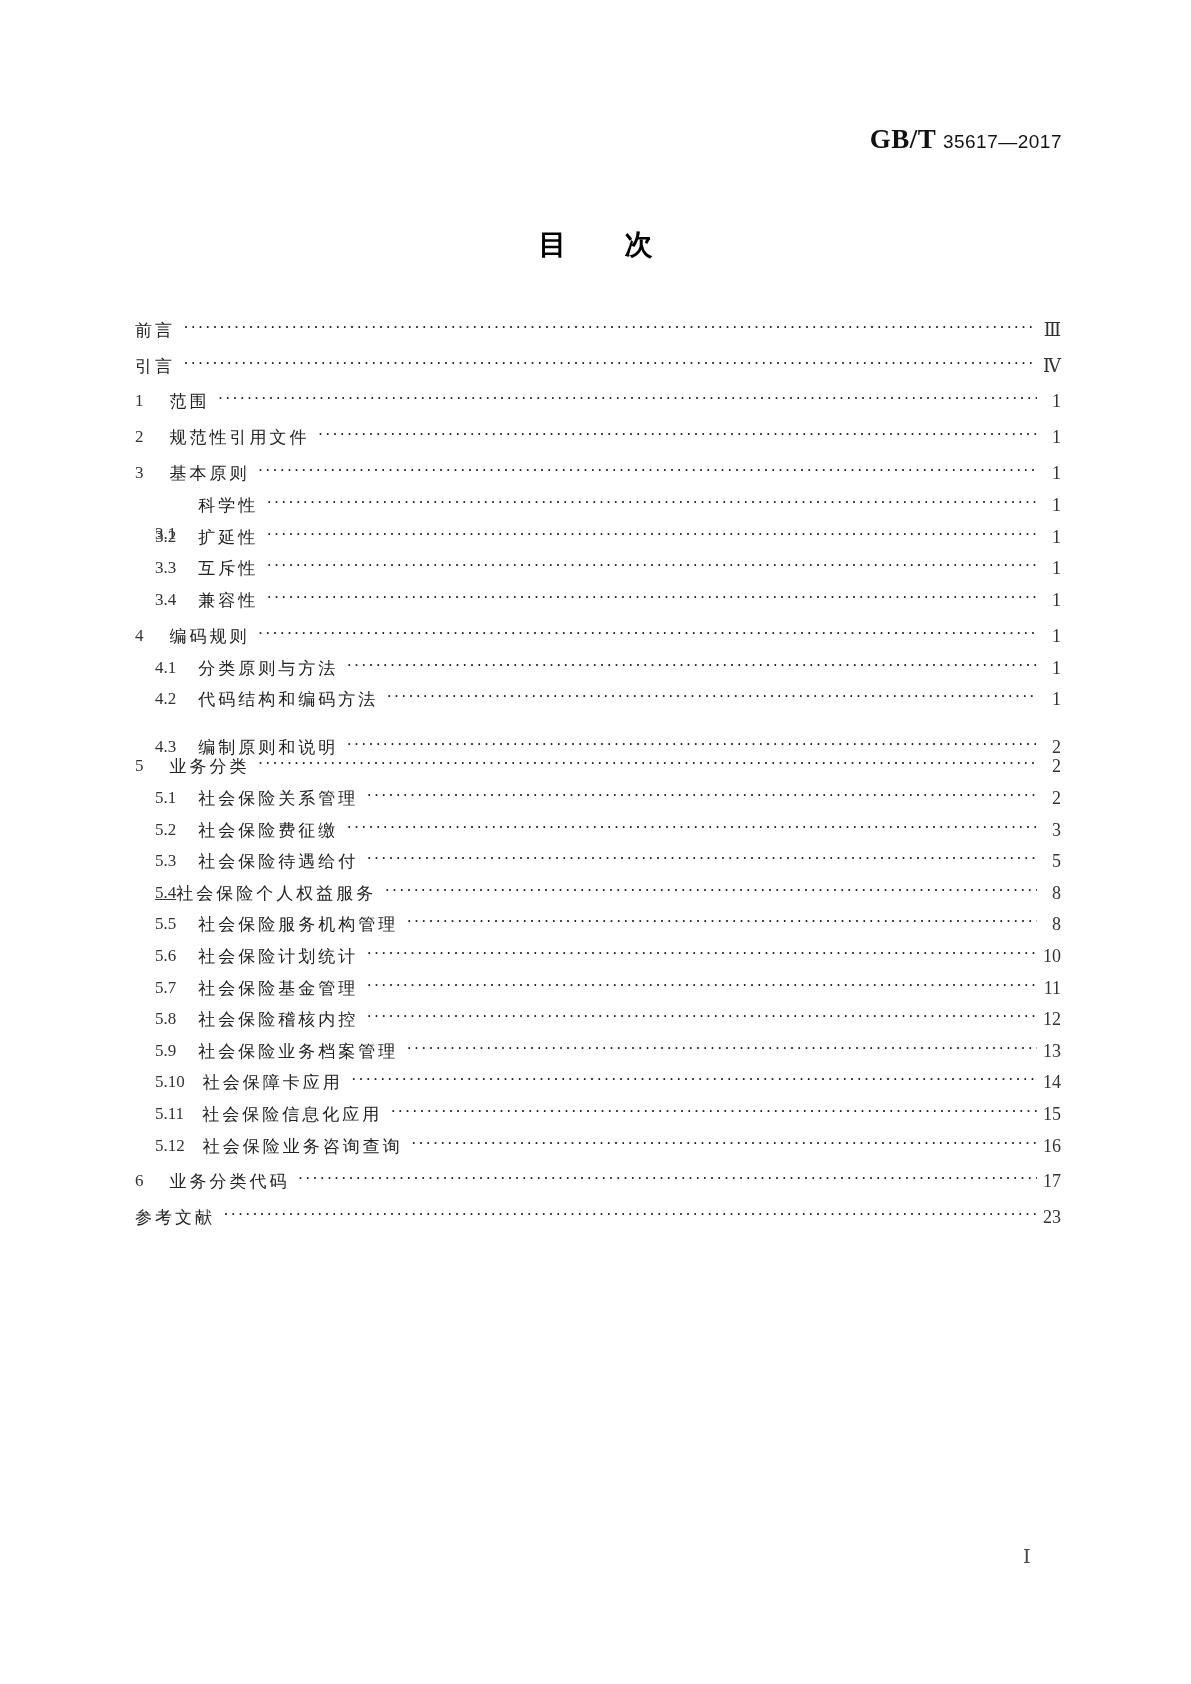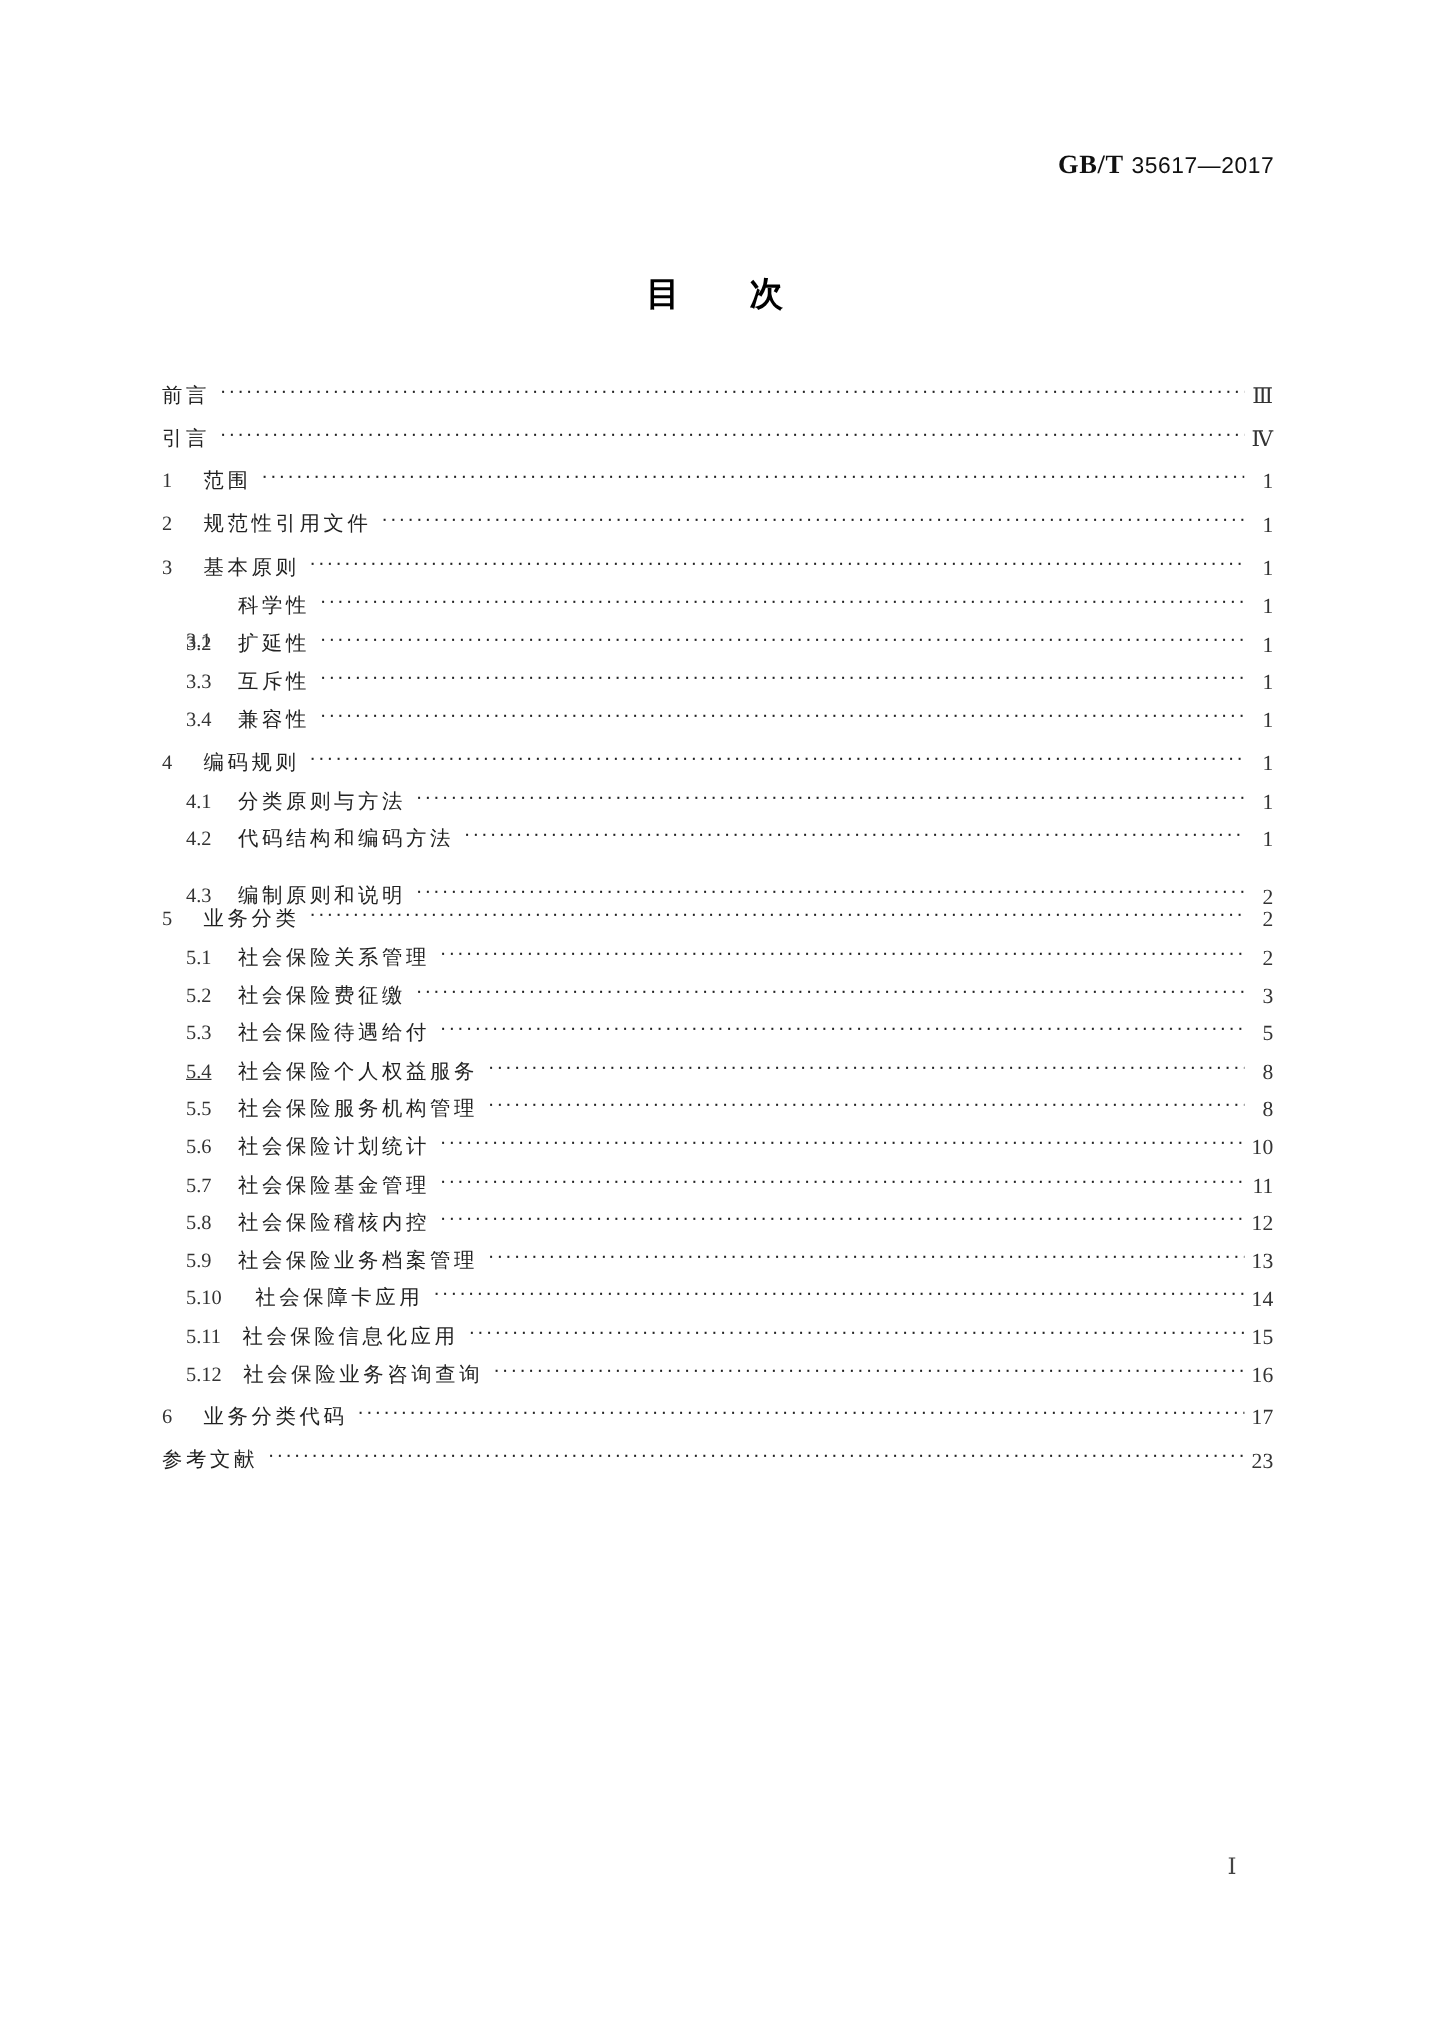--- a/index.html
+++ b/index.html
@@ -19,21 +19,21 @@
       position: absolute;
       top: 124px;
       right: 129px;
       font-size: 19px;
       letter-spacing: 0.5px;
       color: #111;
     }
     .std-code .gbt {
       font-family: "Liberation Serif", "DejaVu Serif", serif;
       font-weight: bold;
-      font-size: 22px;
+      font-size: 27px;
     }
     .std-code .num {
       font-family: "Liberation Sans", "DejaVu Sans", sans-serif;
       font-size: 19px;
     }
     .page-title {
       position: absolute;
       top: 226px;
       left: 0;
       width: 100%;
@@ -218,21 +218,21 @@
       <span class="toc-leader"></span>
       <span class="toc-page">3</span>
     </div>
     <div class="toc-row level2" style="top: 848px;">
       <span class="toc-num" style="margin-right: 22px;">5.3</span>
       <span class="toc-label">社会保险待遇给付</span>
       <span class="toc-leader"></span>
       <span class="toc-page">5</span>
     </div>
     <div class="toc-row level2" style="top: 880px;">
-      <span class="toc-num" style="margin-right: 22px; text-decoration: underline;">5.4</span>
+      <span class="toc-num" style=" text-decoration: underline;">5.4</span>
       <span class="toc-label">社会保险个人权益服务</span>
       <span class="toc-leader"></span>
       <span class="toc-page">8</span>
     </div>
     <div class="toc-row level2" style="top: 911px;">
       <span class="toc-num" style="margin-right: 22px;">5.5</span>
       <span class="toc-label">社会保险服务机构管理</span>
       <span class="toc-leader"></span>
       <span class="toc-page">8</span>
     </div>
@@ -254,21 +254,21 @@
       <span class="toc-leader"></span>
       <span class="toc-page">12</span>
     </div>
     <div class="toc-row level2" style="top: 1038px;">
       <span class="toc-num" style="margin-right: 22px;">5.9</span>
       <span class="toc-label">社会保险业务档案管理</span>
       <span class="toc-leader"></span>
       <span class="toc-page">13</span>
     </div>
     <div class="toc-row level2" style="top: 1069px;">
-      <span class="toc-num" style="margin-right: 28px;">5.10</span>
+      <span class="toc-num" style="margin-right: 18px;">5.10</span>
       <span class="toc-label">社会保障卡应用</span>
       <span class="toc-leader"></span>
       <span class="toc-page">14</span>
     </div>
     <div class="toc-row level2" style="top: 1101px;">
       <span class="toc-num" style="margin-right: 18px;">5.11</span>
       <span class="toc-label">社会保险信息化应用</span>
       <span class="toc-leader"></span>
       <span class="toc-page">15</span>
     </div>

